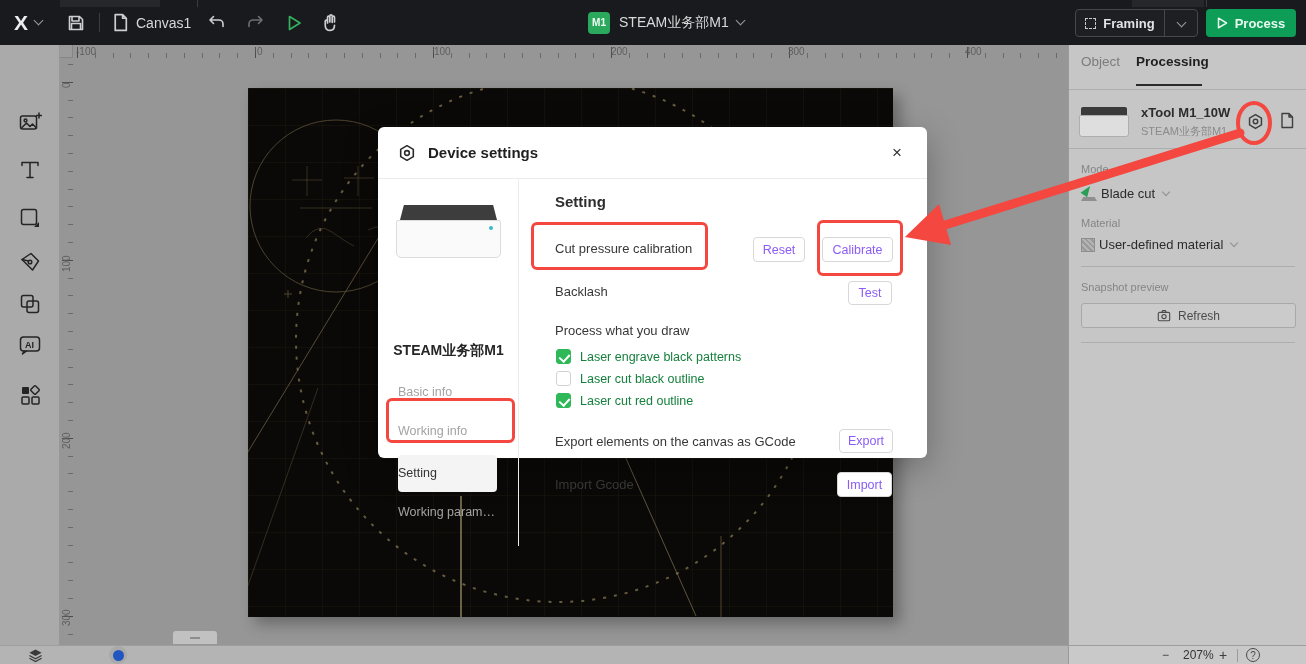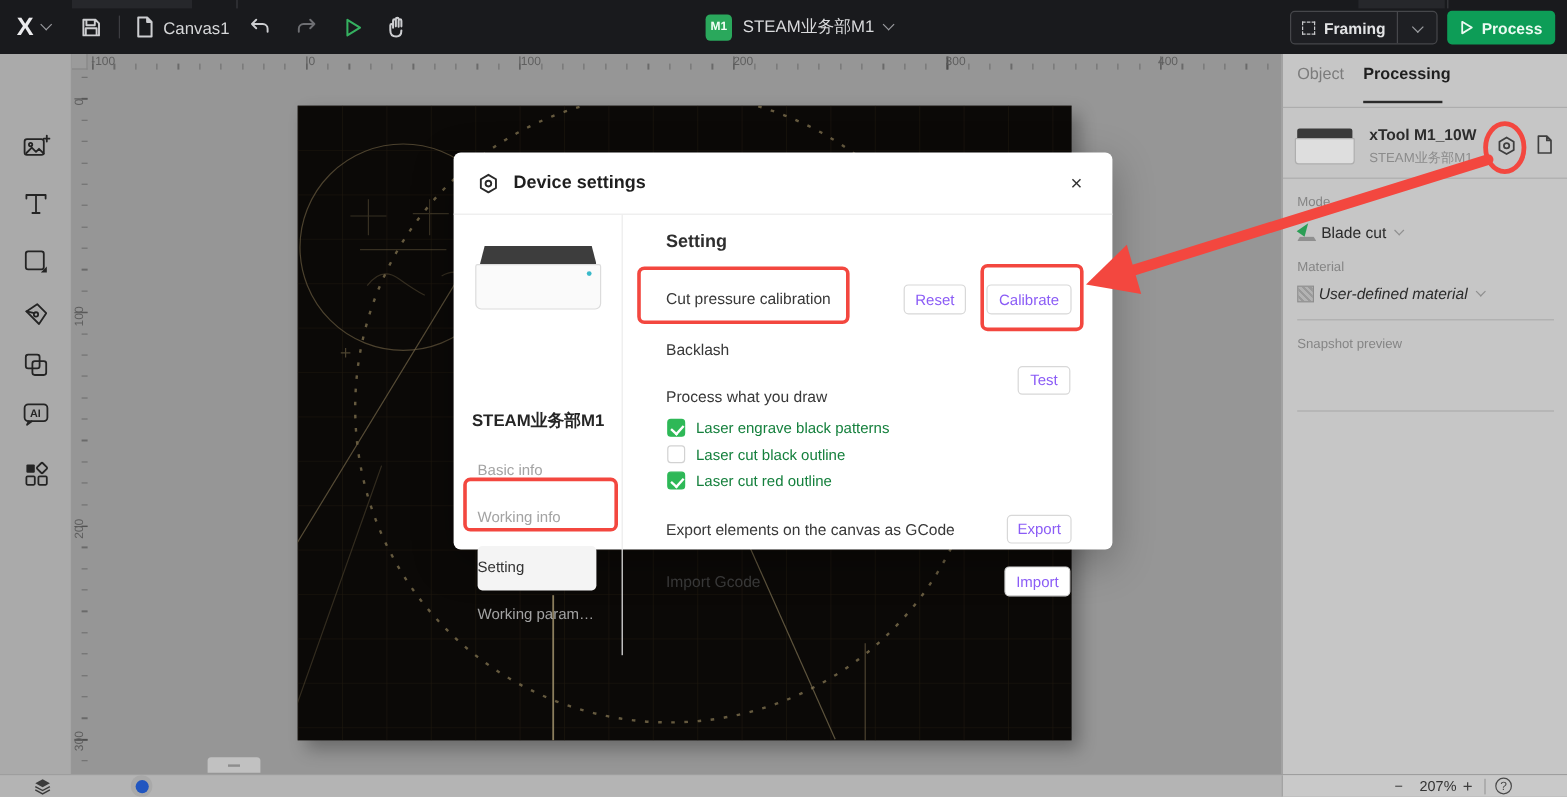--- a/index.html
+++ b/index.html
@@ -289,29 +289,37 @@
     <div class="rp-value" style="top:140px;">
       <span class="blade-ic">
           <span class="tip"></span>
           <span class="base"></span>
         </span>
       <span>Blade cut</span>
       <span class="chev-gray"></span>
     </div>
 
     <span class="rp-label" style="top:172px;">Material</span>
-    <div class="rp-value" style="top:192px;font-style:italic;">
+    <div class="rp-value" style="top:192px;">
       <span class="swatch"></span>
       <span>User-defined material</span>
       <span class="chev-gray"></span>
     </div>
 
     <div class="rp-div inset" style="top:221px;"></div>
 
     <span class="rp-label" style="top:236px;">Snapshot preview</span>
+    <div class="btn-refresh" style="top:258px;">
+      <svg width="14" height="13" viewBox="0 0 16 14">
+        <rect x="1.5" y="3.5" width="13" height="9.5" rx="1.5" fill="none" stroke="#4c4c4c" stroke-width="1.3"></rect>
+        <path d="M5.5 3.5 l1-2 h3 l1 2" fill="none" stroke="#4c4c4c" stroke-width="1.3"></path>
+        <circle cx="8" cy="8.2" r="2.4" fill="none" stroke="#4c4c4c" stroke-width="1.3"></circle>
+      </svg>
+      <span>Refresh</span>
+    </div>
     <div class="rp-div inset" style="top:297px;"></div>
   </div>
 
   <div class="rp-gear">
     <svg width="17" height="17" viewBox="0 0 16 16">
       <polygon points="8,1.5 13.6,4.75 13.6,11.25 8,14.5 2.4,11.25 2.4,4.75" fill="none" stroke="#3f3f3f" stroke-width="1.4" stroke-linejoin="round"></polygon>
       <circle cx="8" cy="8" r="2.1" fill="none" stroke="#3f3f3f" stroke-width="1.4"></circle>
     </svg>
   </div>
   <div class="rp-file">
@@ -372,21 +380,21 @@
     </div>
 
     <div class="modal-main">
       <div class="m-heading" style="top:14px;left:36px;position:absolute;">Setting</div>
 
       <div class="m-label" style="top:62px;">Cut pressure calibration</div>
       <div class="m-btn" style="left:234px;top:58px;width:52px;height:25px;">Reset</div>
       <div class="m-btn" style="left:303px;top:58px;width:71px;height:25px;">Calibrate</div>
 
       <div class="m-label" style="top:105px;">Backlash</div>
-      <div class="m-btn" style="left:329px;top:102px;width:44px;height:24px;margin-top:24px;">Test</div>
+      <div class="m-btn" style="left:329px;top:102px;width:44px;height:24px;">Test</div>
 
       <div class="m-label" style="top:144px;">Process what you draw</div>
 
       <div class="m-check-row" style="top:170px;">
         <span class="cbox checked"></span>
         <span class="m-check-label">Laser engrave black patterns</span>
       </div>
       <div class="m-check-row" style="top:192px;">
         <span class="cbox"></span>
         <span class="m-check-label">Laser cut black outline</span>

